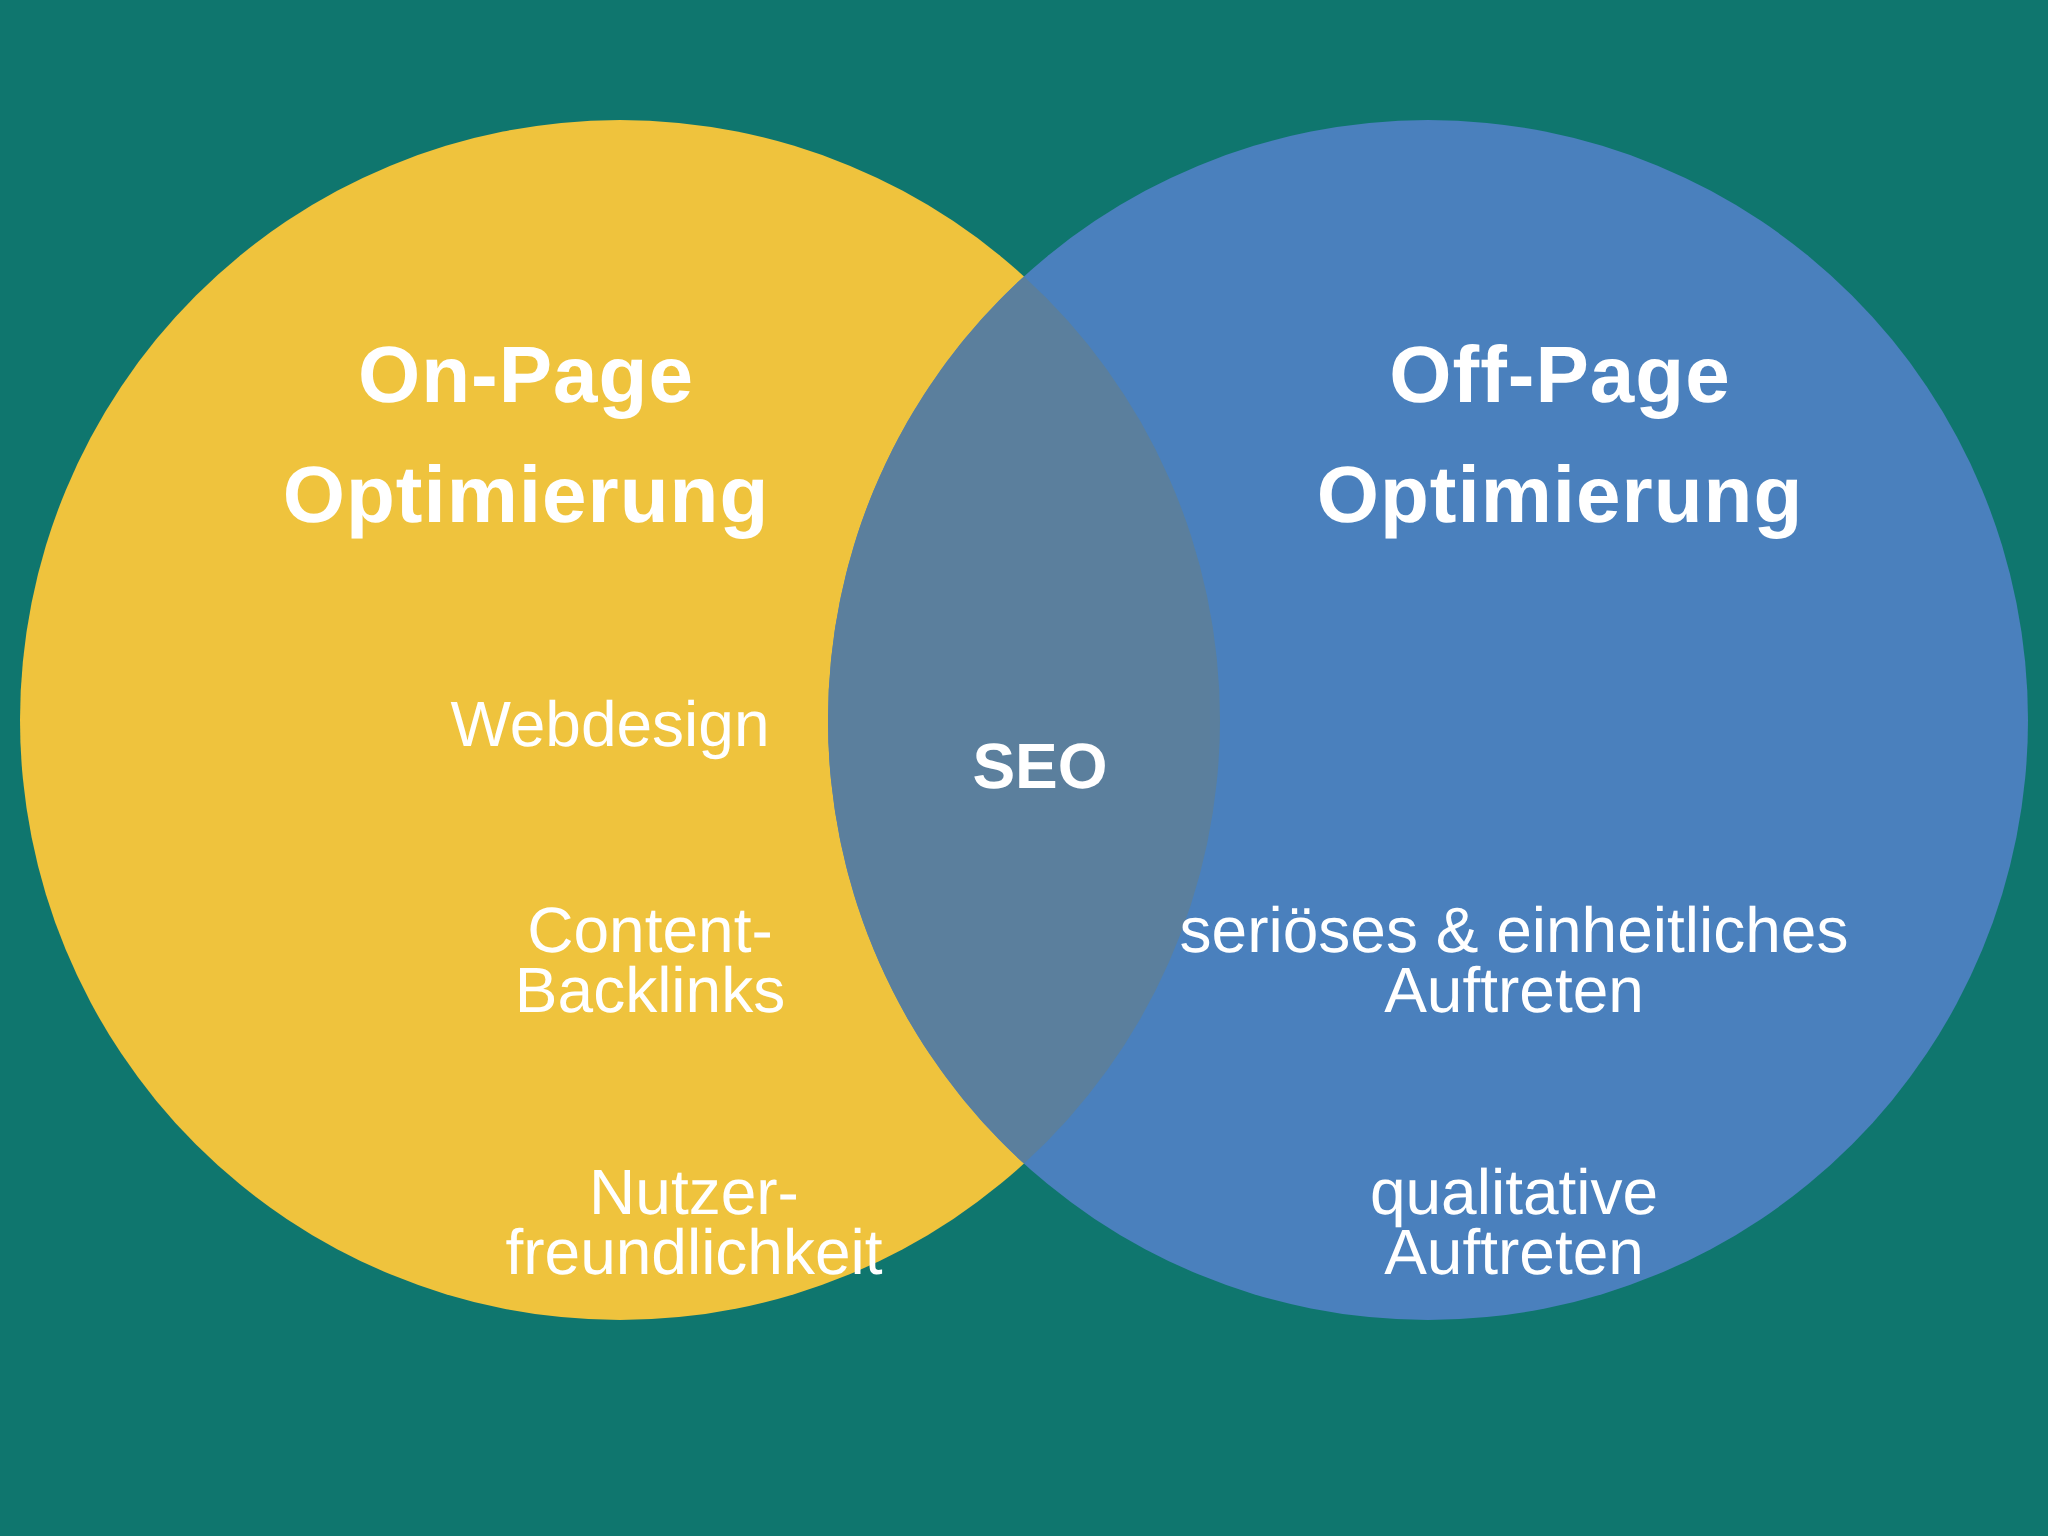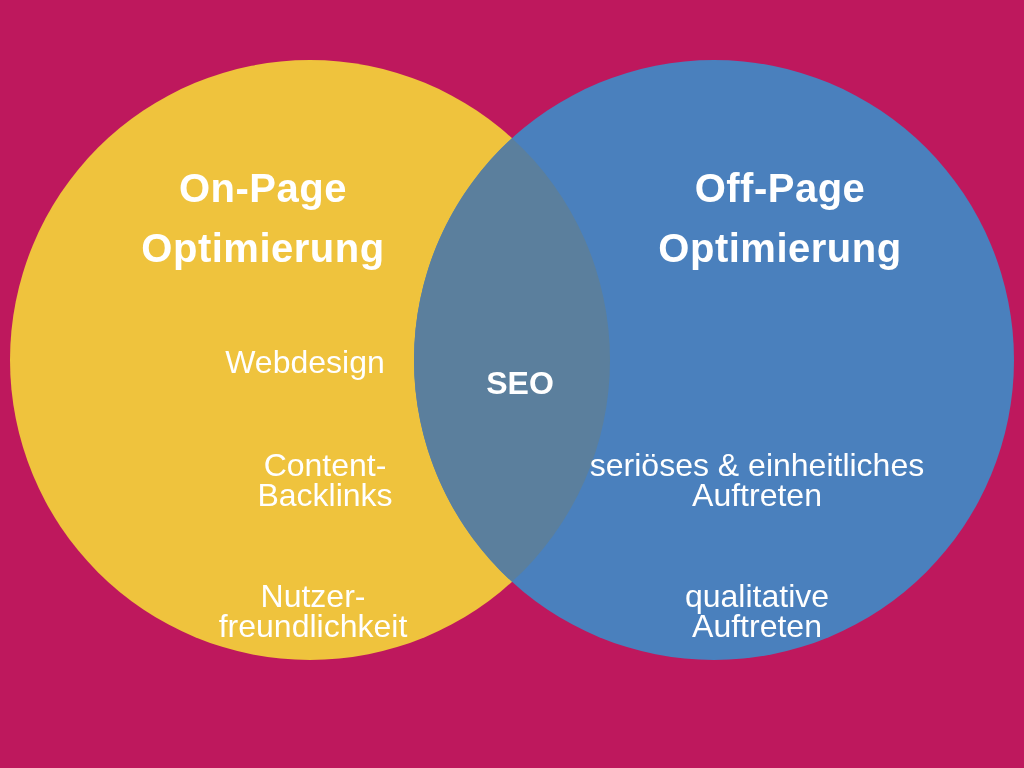--- a/index.html
+++ b/index.html
@@ -6,21 +6,21 @@
     margin: 0;
     padding: 0;
   }
   body {
     font-family: "Liberation Sans", "DejaVu Sans", sans-serif;
   }
   .stage {
     position: relative;
     width: 1024px;
     height: 768px;
-    background: #be185d;
+    background: #0f766e;
     overflow: hidden;
   }
   .venn-svg {
     position: absolute;
     left: 0;
     top: 0;
     width: 1024px;
     height: 768px;
     display: block;
   }
@@ -59,21 +59,21 @@
   </svg>
 
   <div class="label circle-title" style="left: 88px; top: 158px; width: 350px;">On-Page
 Optimierung</div>
 
   <div class="label item" style="left: 180px; top: 347px; width: 250px;">Webdesign</div>
 
   <div class="label item" style="left: 200px; top: 450px; width: 250px;">Content-
 Backlinks</div>
 
-  <div class="label item" style="left: 188px; top: 581px; width: 250px;">Nutzer-
+  <div class="label item" style="left: 222px; top: 581px; width: 250px;">Nutzer-
 freundlichkeit</div>
 
   <div class="label center-label" style="left: 440px; top: 358px; width: 160px;">SEO</div>
 
   <div class="label circle-title" style="left: 605px; top: 158px; width: 350px;">Off-Page
 Optimierung</div>
 
 
   <div class="label item" style="left: 582px; top: 450px; width: 350px;">seriöses &amp; einheitliches
 Auftreten</div>

